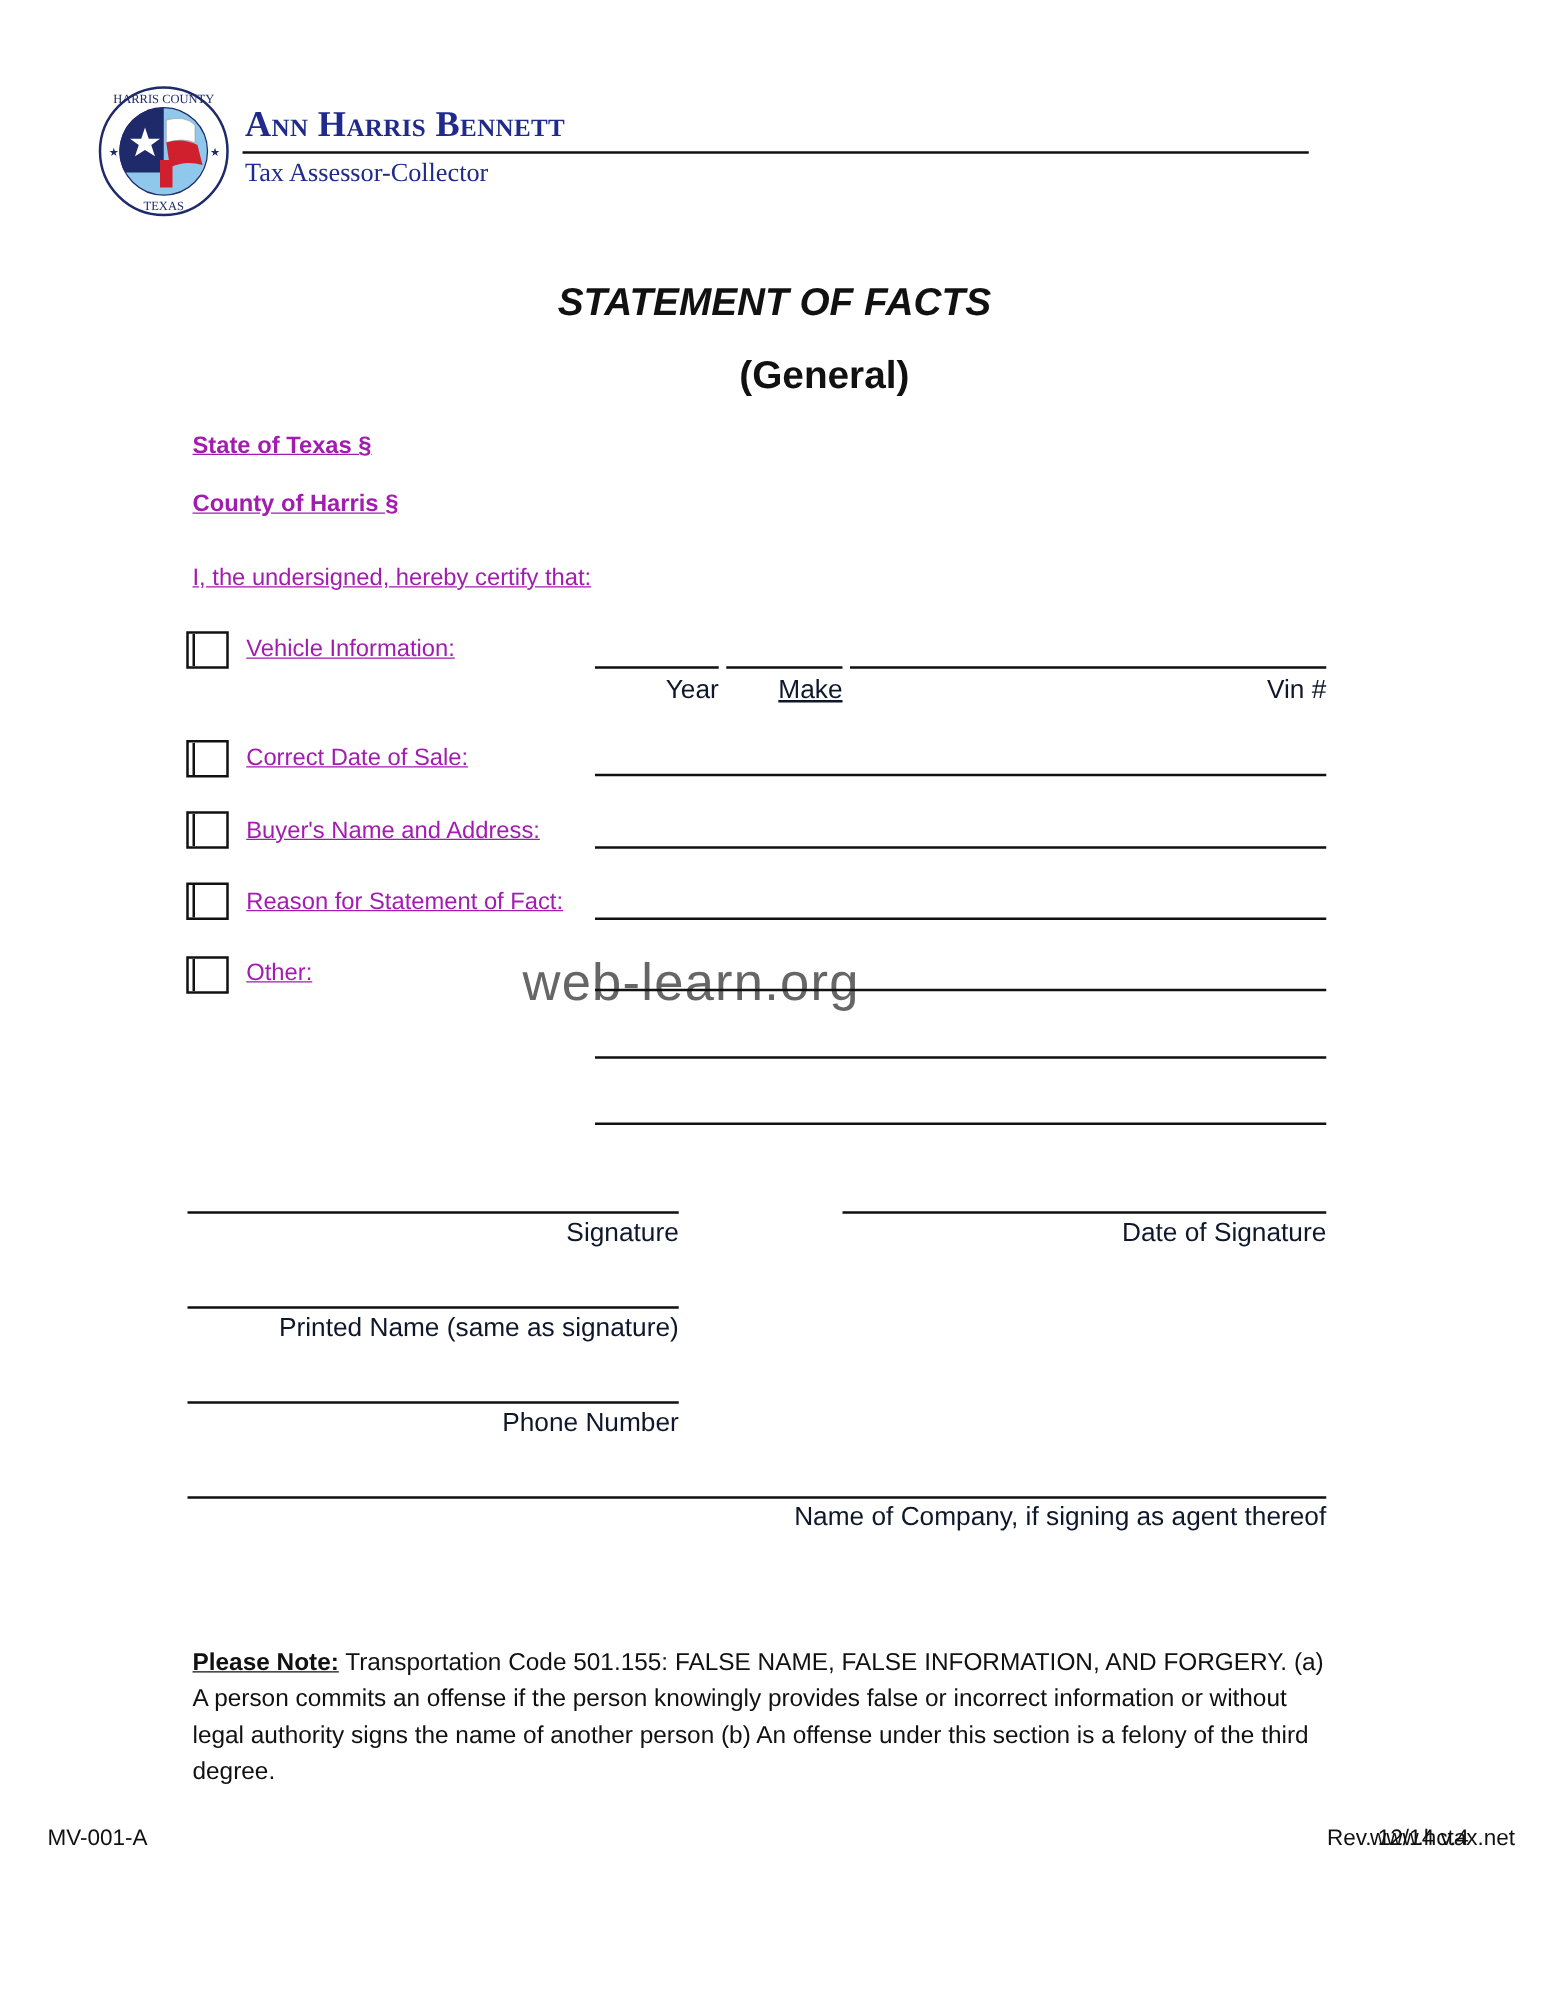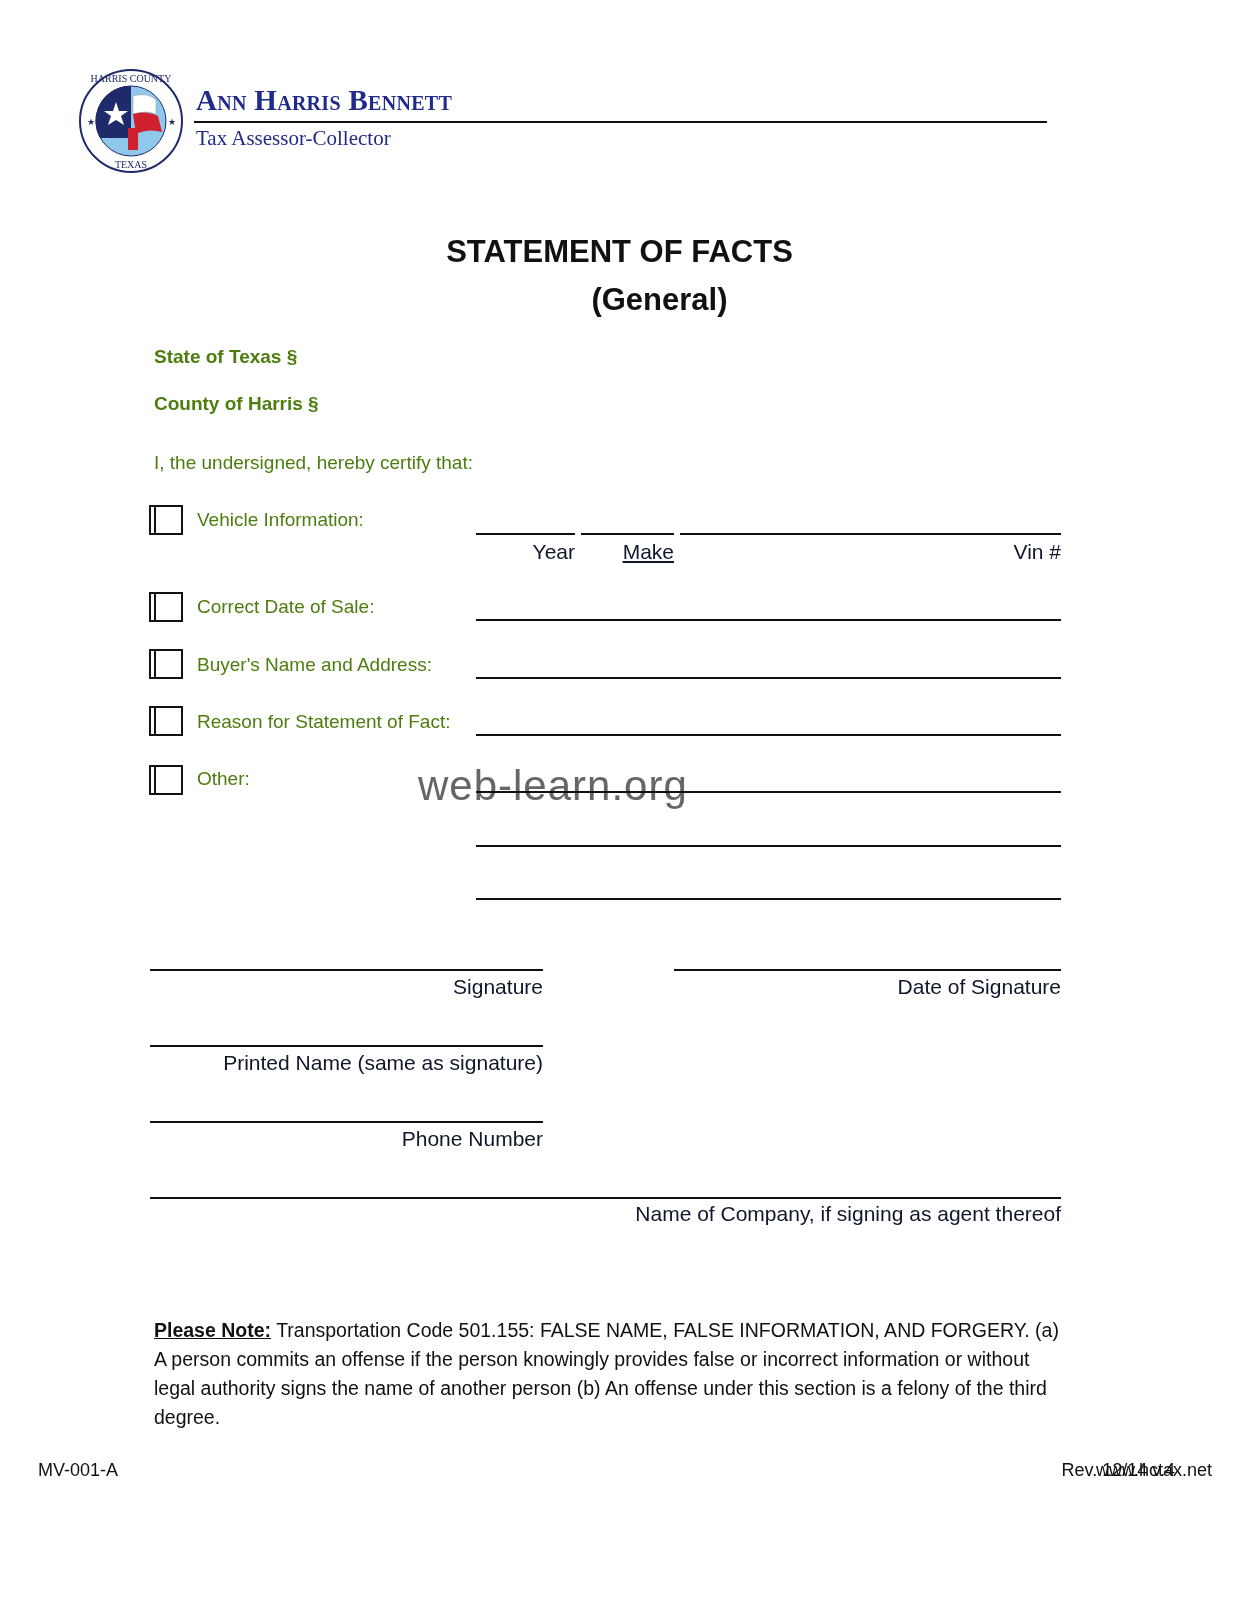--- a/index.html
+++ b/index.html
@@ -5,21 +5,21 @@
   html, body { margin:0; padding:0; background:#ffffff; }
   body { width:1239px; height:1603px; position:relative; overflow:hidden;
          font-family:"Liberation Sans", sans-serif; color:#111; }
   .abs { position:absolute; }
   .seal { left:78px; top:68px; width:106px; height:106px; }
   .org-name { left:196px; top:84px; font-family:"Liberation Serif", serif; font-weight:bold;
               font-size:29px; color:#1f2a8a; letter-spacing:0.3px; font-variant:small-caps; }
   .org-rule { left:194px; top:121px; width:853px; height:2px; background:#111; }
   .org-sub { left:196px; top:126px; font-family:"Liberation Serif", serif; font-size:21px; color:#1f2a8a; }
   .title { left:0; width:1239px; text-align:center; font-weight:bold; font-size:31px; color:#111; }
-  .lbl { font-size:19px; color:#4d7c0f; }
+  .lbl { font-size:19px; color:#a21caf;text-decoration:underline; }
   .bold { font-weight:bold; }
   .cb { width:34px; height:30px; border:2px solid #111; box-sizing:border-box;
         box-shadow: inset 3px 0 0 #fff, inset 5px 0 0 #111; background:#fff; cursor:pointer; }
   .line { height:2px; background:#111; }
   .sub { font-size:21px; color:#0f172a; text-align:right; }
   .watermark { left:418px; top:762px; font-family:Liberation Sans, sans-serif; font-size:42px;
                color:#666; letter-spacing:1px; }
   .note { left:154px; top:1316px; width:920px; font-size:19.5px; line-height:29px; color:#111; }
   .note u { font-weight:bold; }
   .foot { top:1460px; font-size:18px; color:#111; }
@@ -39,21 +39,21 @@
     <text x="53" y="14" font-size="10" text-anchor="middle" fill="#1f2a6a" font-family="Liberation Serif, serif">HARRIS COUNTY</text>
     <text x="53" y="100" font-size="10" text-anchor="middle" fill="#1f2a6a" font-family="Liberation Serif, serif">TEXAS</text>
     <text x="9" y="57" font-size="9" fill="#1f2a6a">★</text>
     <text x="90" y="57" font-size="9" fill="#1f2a6a">★</text>
   </svg>
 </div>
 <div class="abs org-name">Ann Harris Bennett</div>
 <div class="abs org-rule"></div>
 <div class="abs org-sub">Tax Assessor-Collector</div>
 
-<div class="abs title" style="top:234px;">STATEMENT OF FACTS</div>
+<div class="abs title" style="top:224px;font-style:italic;">STATEMENT OF FACTS</div>
 <div class="abs title" style="top:282px;margin-left:40px;">(General)</div>
 
 <div class="abs lbl bold" style="left:154px; top:346px;">State of Texas §</div>
 <div class="abs lbl bold" style="left:154px; top:393px;">County of Harris §</div>
 
 <div class="abs lbl" style="left:154px; top:452px;">I, the undersigned, hereby certify that:</div>
 
 <div class="abs cb" style="left:149px; top:505px;"></div>
 <div class="abs lbl" style="left:197px; top:509px;">Vehicle Information:</div>
 <div class="abs line" style="left:476px; top:533px; width:99px;"></div>

